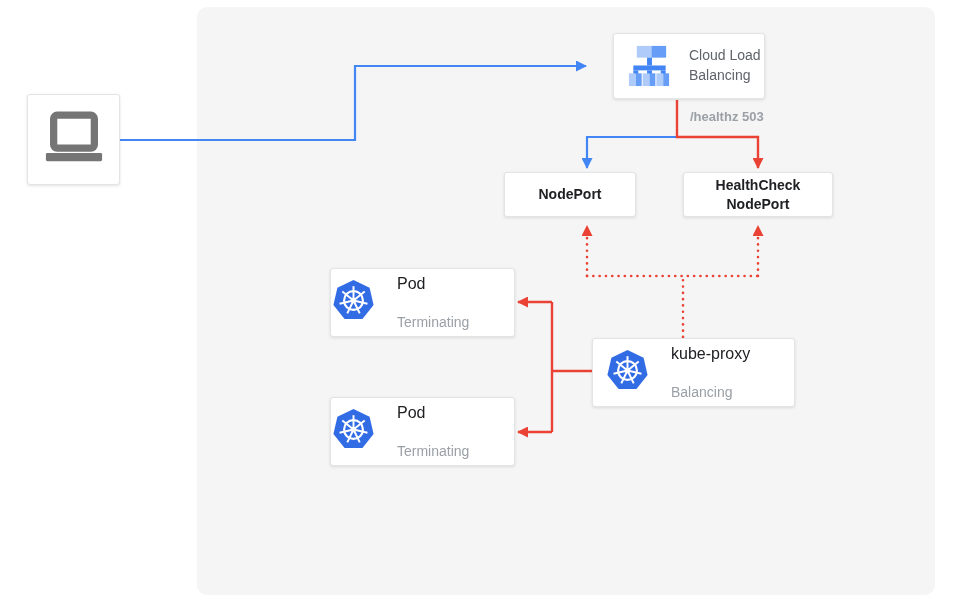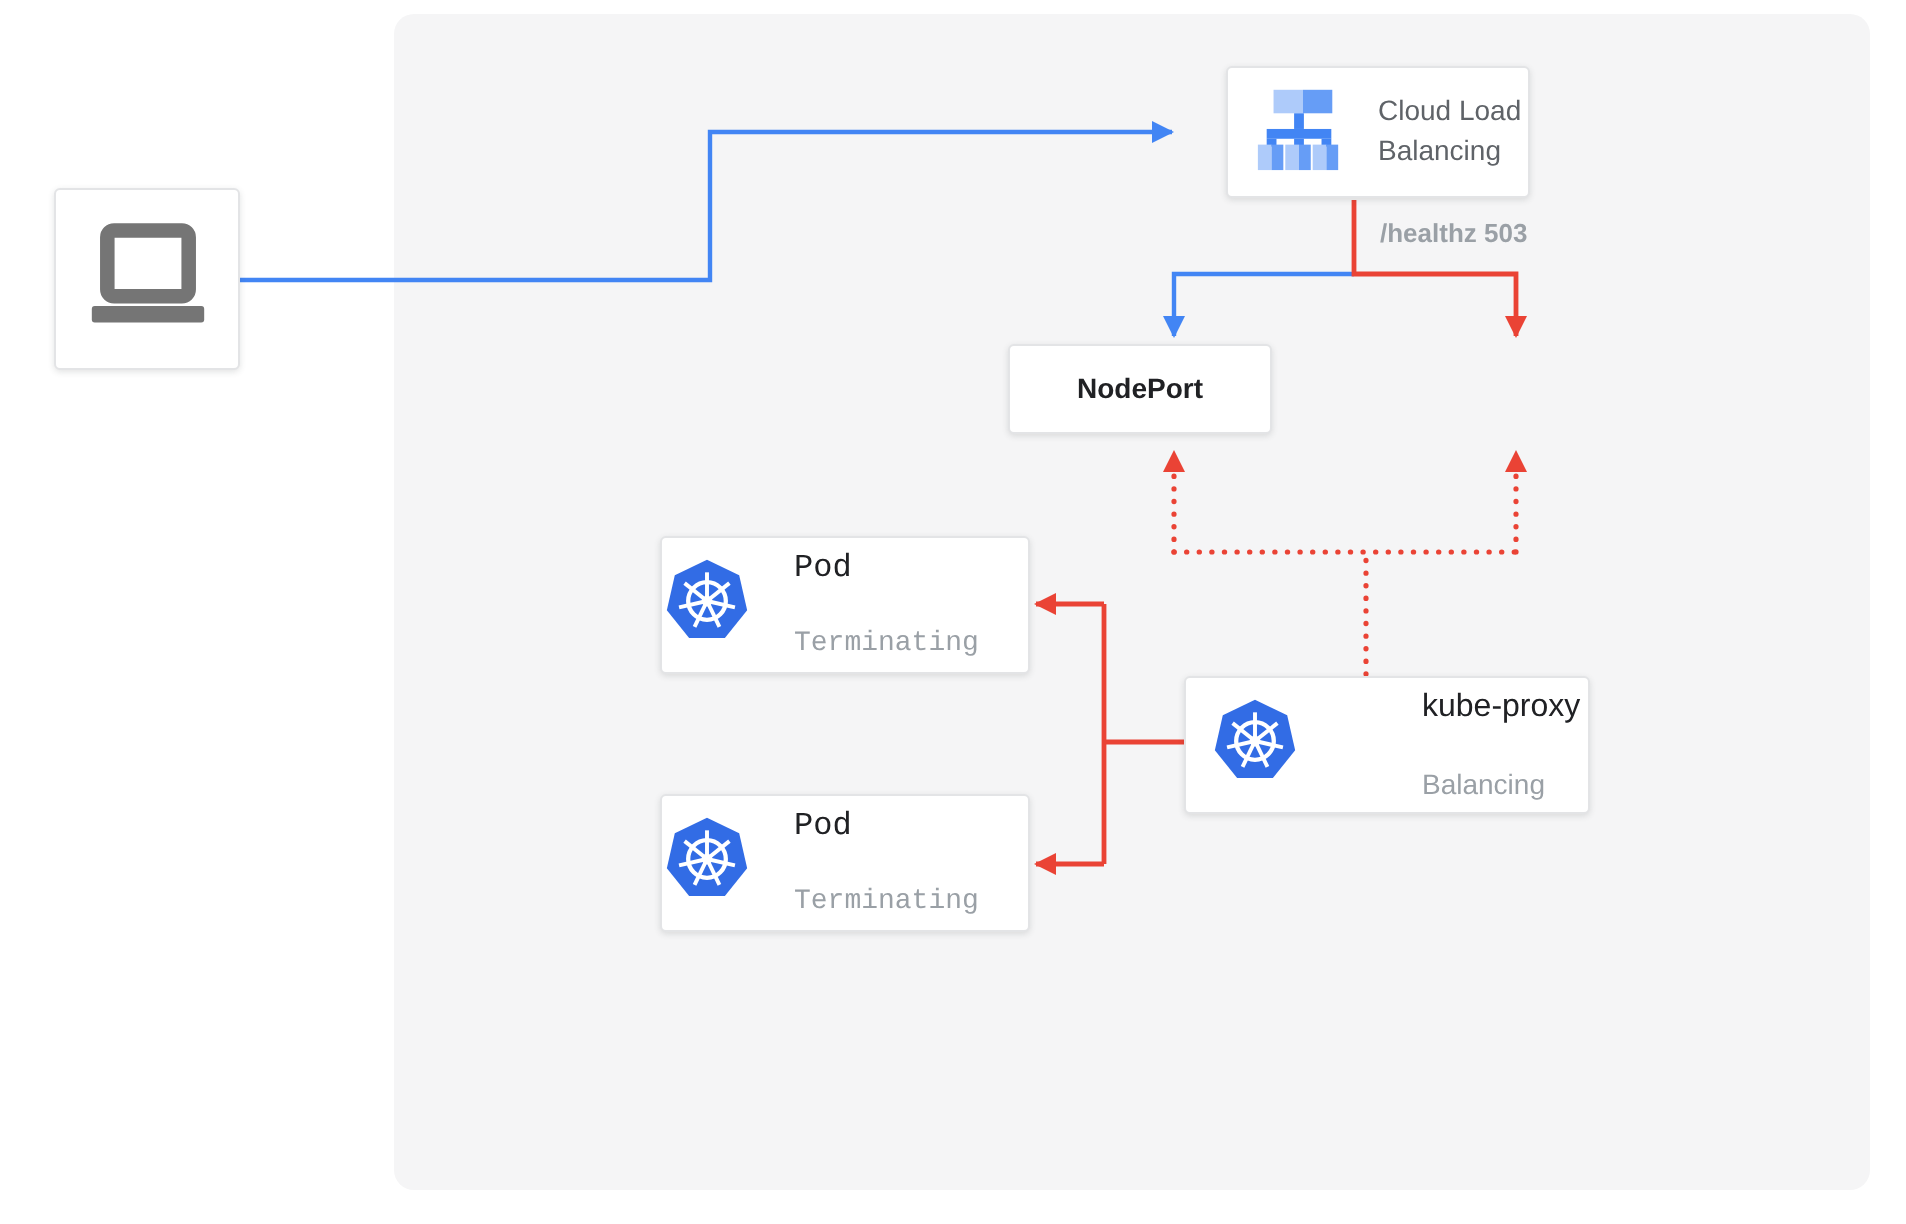--- a/index.html
+++ b/index.html
@@ -29,23 +29,23 @@
   }
   .client { left:27px; top:94px; width:93px; height:91px; justify-content:center; }
   .clb { left:590px; top:33px; width:152px; height:66px; padding-left:12px;margin-left:23px; }
   .clb-label { margin-left:16px; font-size:14px; line-height:1.4; color:#5f6368; width:94px; }
   .port {
     font-weight:bold; font-size:14px; color:#202124; text-align:center;
     justify-content:center; line-height:1.3;
   }
   .nodeport { left:504px; top:172px; width:132px; height:45px; }
   .hcport   { left:683px; top:172px; width:150px; height:45px; padding:0 18px; }
-  .pod { left:330px; top:268px; width:185px; height:69px; padding-left:1px;font-family:Liberation Mono, monospace; }
+  .pod { left:330px; top:268px; width:185px; height:69px; padding-left:1px; }
   .pod2 { top:397px; }
-  .kproxy { left:592px; top:338px; width:203px; height:69px; padding-left:13px;gap:40px; }
+  .kproxy { left:592px; top:338px; width:203px; height:69px; padding-left:13px; }
   .node-txt { margin-left:22px; }
   .node-title { font-size:16px; color:#202124; }
   .node-sub { font-size:14px; color:#9aa0a6; margin-top:21px; }
   .healthz {
     position:absolute; left:690px; top:109px;
     font-size:13px; font-weight:bold; color:#9aa0a6;
   }
 </style>
 </head>
 <body>
@@ -109,20 +109,23 @@
     </span>
     <div class="clb-label">Cloud Load Balancing</div>
   </div>
 
   <div class="healthz">/healthz 503</div>
 
   <div class="box port nodeport">
     <span>NodePort</span>
   </div>
 
+  <div class="box port hcport">
+    <span>HealthCheck NodePort</span>
+  </div>
 
   <div class="box pod">
     <span>
       <svg width="43" height="43" viewBox="0 0 48 48">
         <polygon points="24,1 41.97,9.66 46.41,29.12 33.98,44.71 14.02,44.71 1.59,29.12 6.03,9.66" fill="#326CE5"></polygon>
         <g stroke="#ffffff" stroke-width="2.2">
           <line x1="24" y1="24" x2="24" y2="8"></line>
           <line x1="24" y1="24" x2="36.5" y2="14.03"></line>
           <line x1="24" y1="24" x2="39.6" y2="27.56"></line>
           <line x1="24" y1="24" x2="30.94" y2="38.42"></line>

